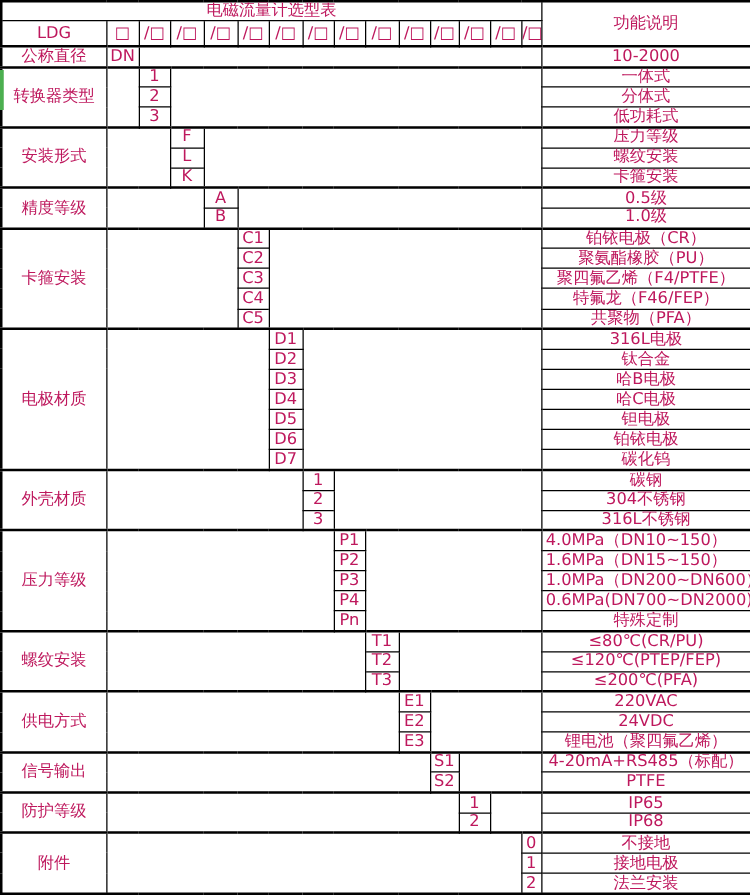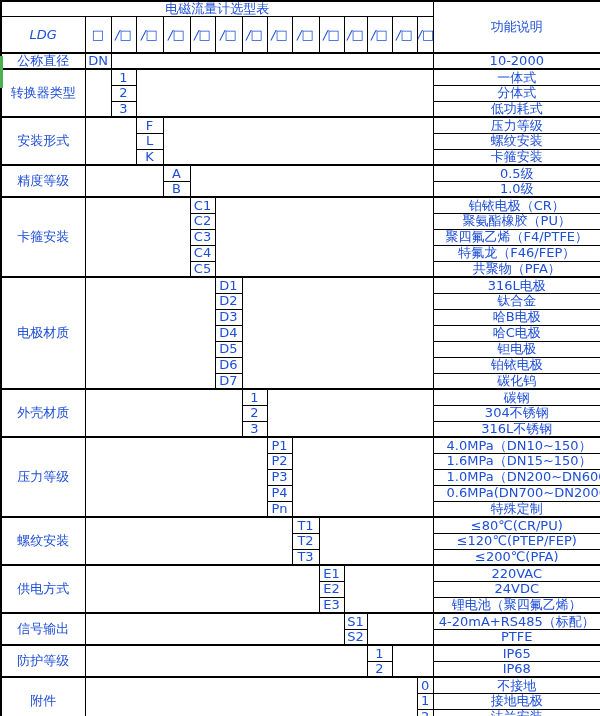--- a/index.html
+++ b/index.html
@@ -1,38 +1,38 @@
 <!DOCTYPE html>
 <html><head>
 <meta charset="utf-8">
 <style>
   html,body{margin:0;padding:0;background:#fff;}
   .sheet{
     position:relative;width:600px;height:716px;background:#fff;
-    font-family:"DejaVu Sans","Liberation Sans",sans-serif;color:#1d4ed8;
+    font-family:"DejaVu Sans","Liberation Sans",sans-serif;color:#be185d;
   }
   table.sel{
     border-collapse:collapse;table-layout:fixed;
     width:600px;height:716px;border:2px solid #000;
   }
   table.sel td{
     border:1px solid #000;padding:0;margin:0;
     font-size:13px;text-align:center;vertical-align:middle;
     line-height:1.05;overflow:hidden;white-space:nowrap;
   }
   tr.title-row{height:15px;}
-  tr.hdr{height:37px;font-style:italic;}
+  tr.hdr{height:21px;}
   tbody tr{height:16px;}
   td.title{font-size:14px;}
   td.fnh{font-size:14px;}
   td.ldg{text-align:left;padding-left:8px;}
   td.lbl{font-size:13px;}
   td.code{font-size:12px;}
   td.desc{font-size:13px;}
-  td.desc.left{text-align:left;padding-left:13px;}
+  td.desc.left{text-align:left;padding-left:3px;}
   .gs{border-top:2px solid #000 !important;}
   .edge-artifact{position:absolute;left:0;top:56px;width:3px;height:32px;}
 </style>
 </head>
 <body>
 
 <div class="sheet">
   <table class="sel">
     <colgroup>
       <col style="width:84px">

